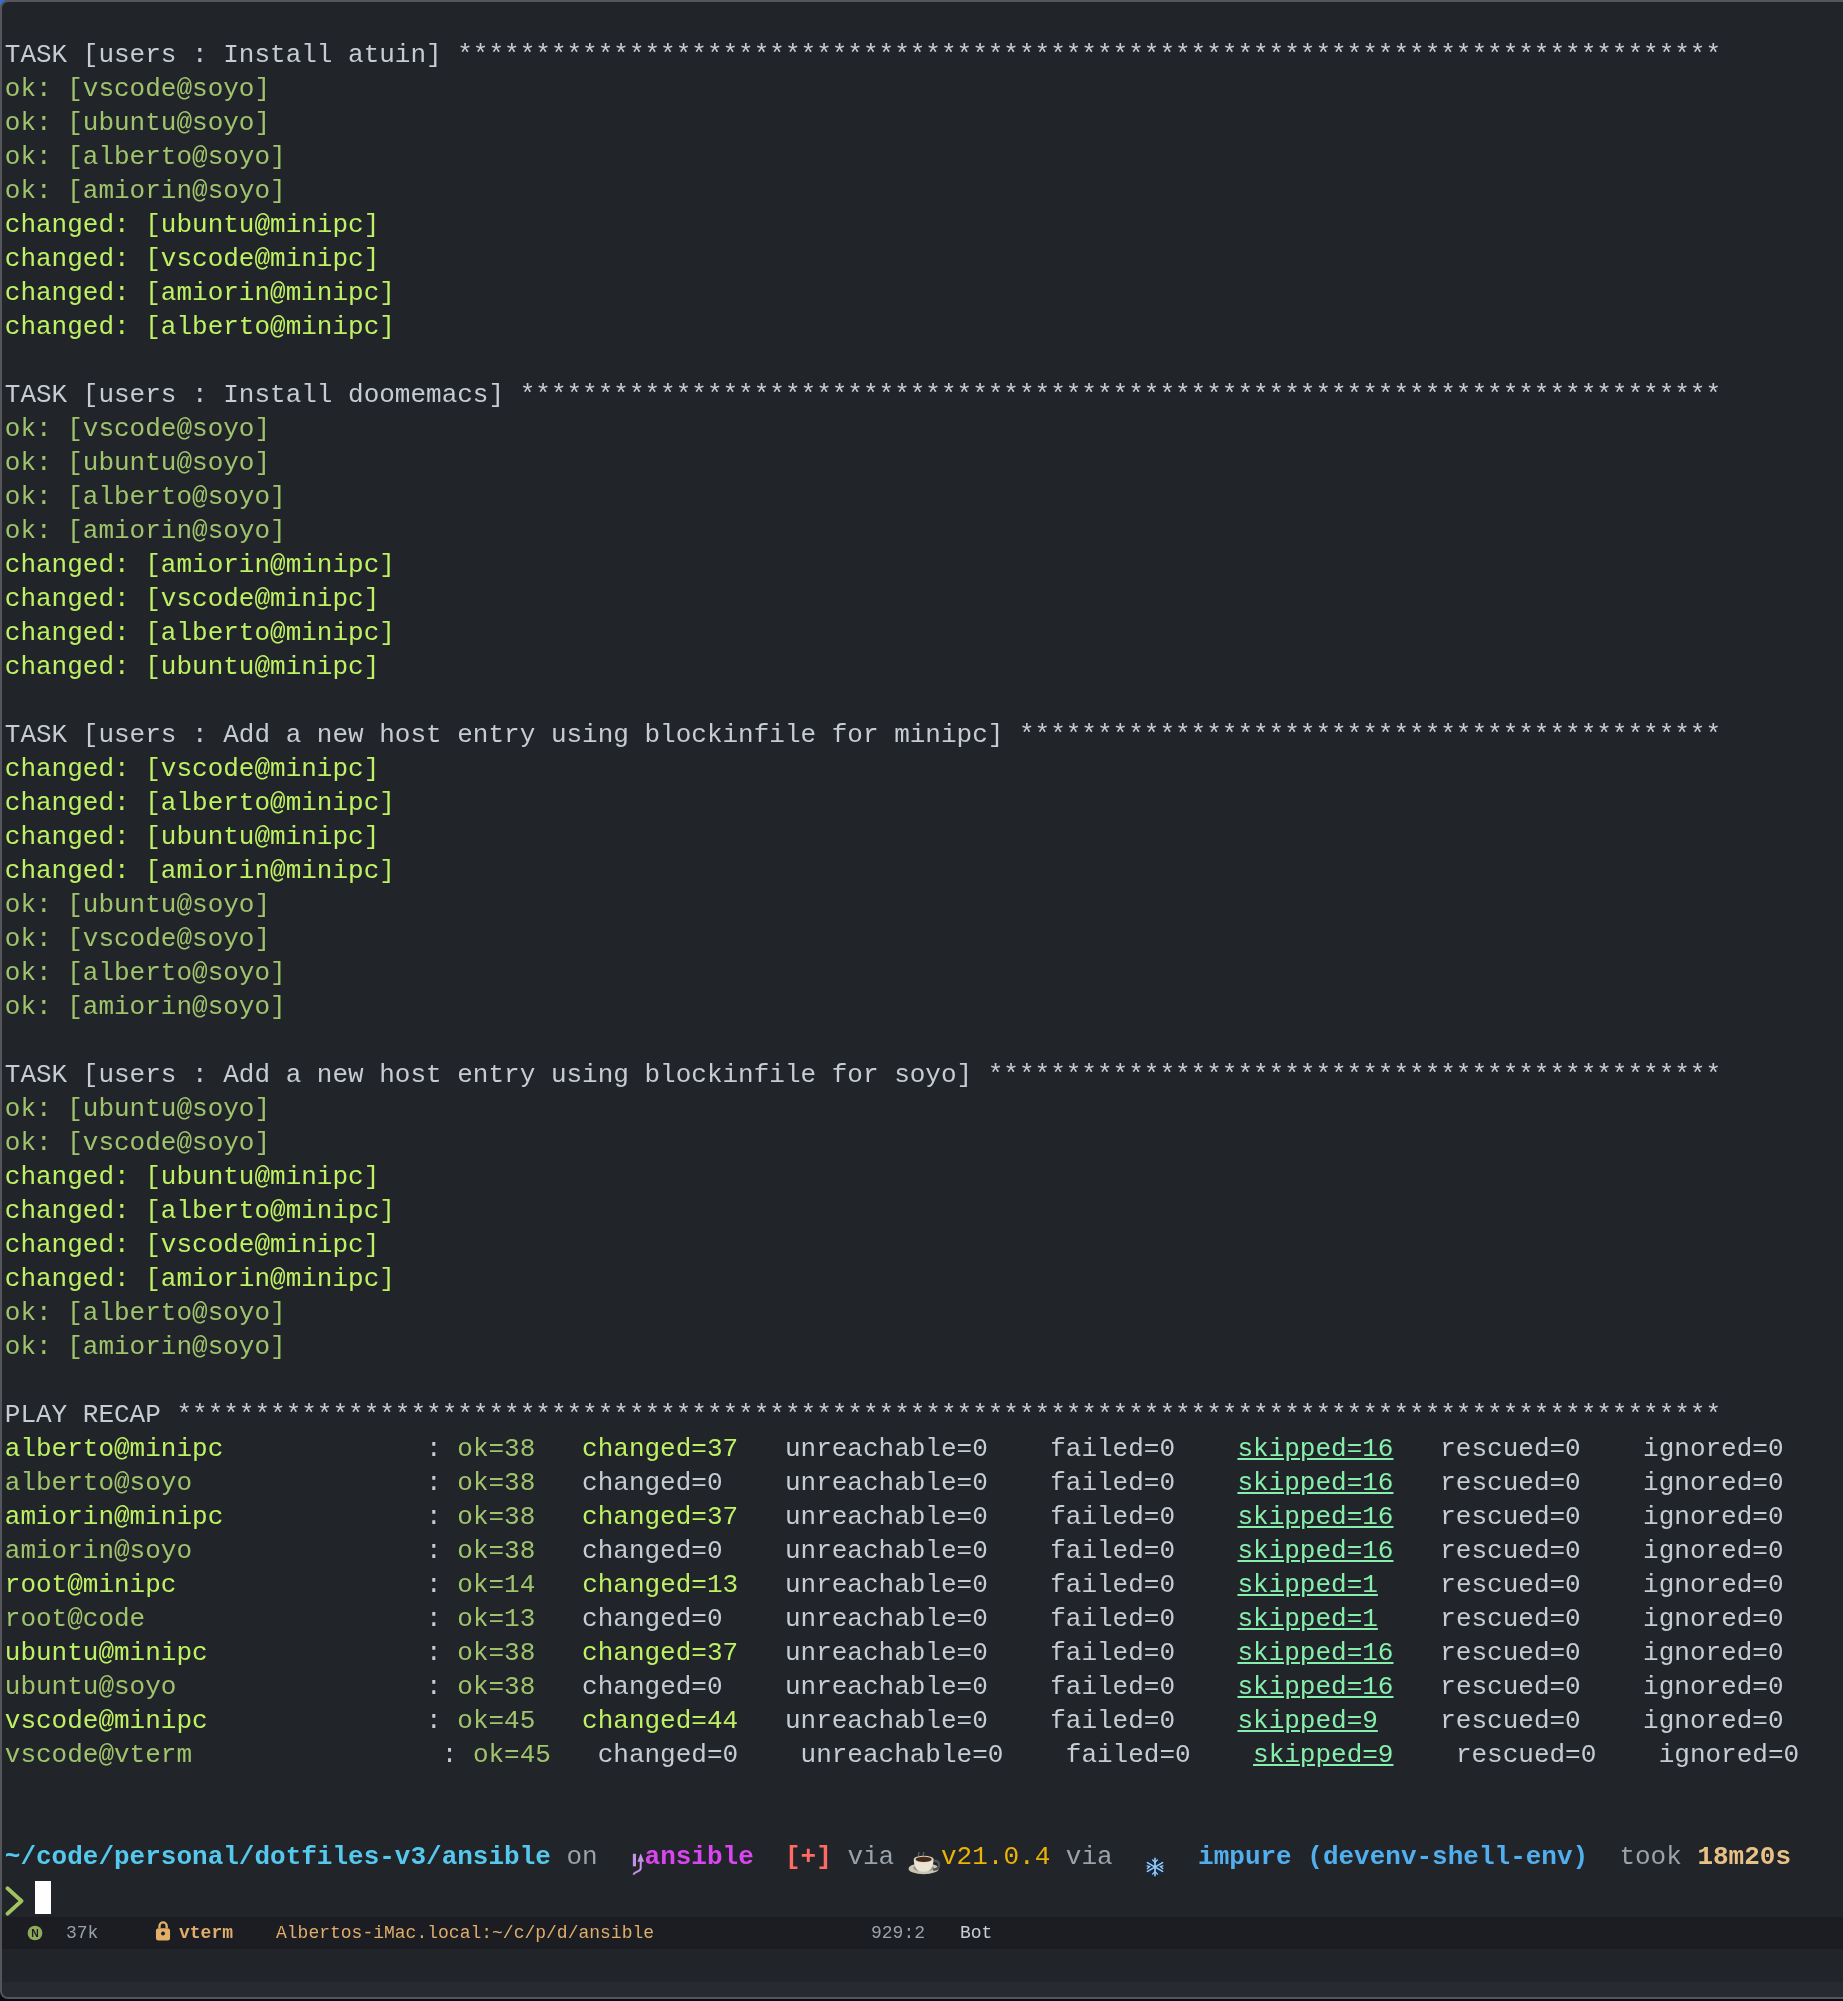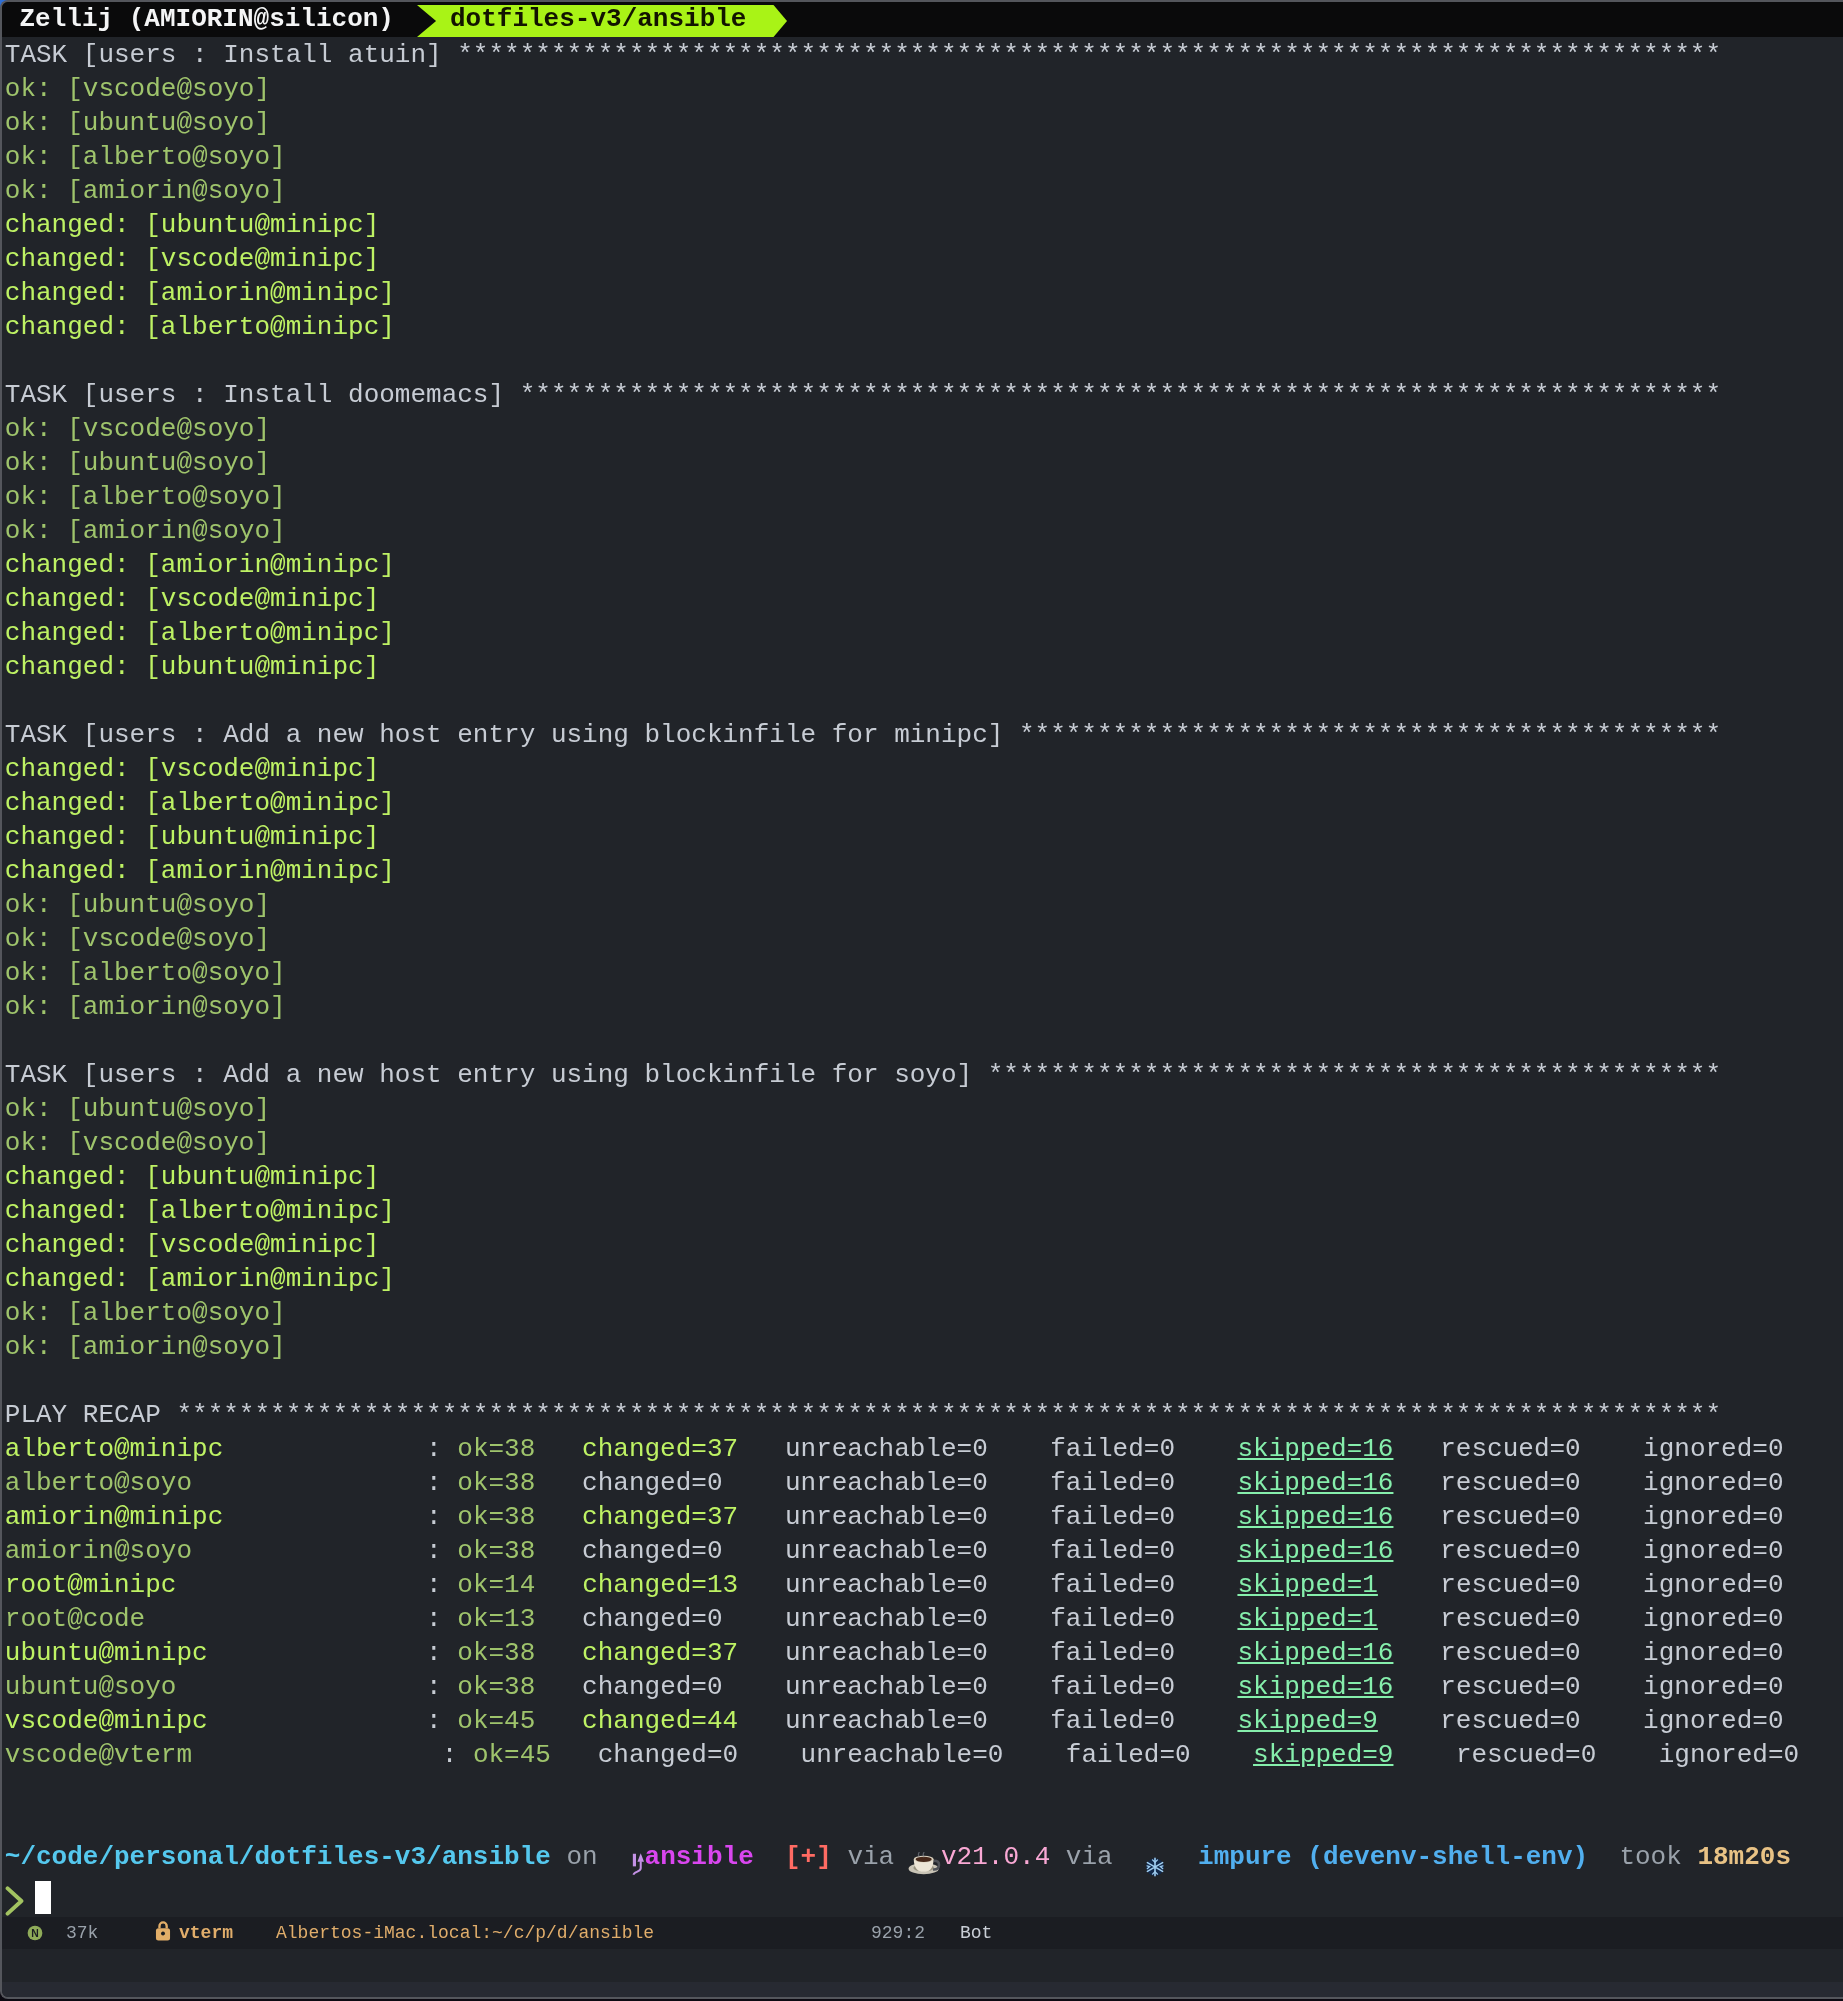--- a/index.html
+++ b/index.html
@@ -12,41 +12,33 @@
 pre.term { position:absolute; left:2.8px; top:36px; font-family:"Liberation Mono", monospace;
   font-size:26px; line-height:34px; color:#c7ccd4; white-space:pre; }
 pre.term i { font-style:normal; }
 i.g { color:#9fc46c; }
 i.y { color:#bef264; }
 i.c { color:#86efac;text-decoration:underline; }
 i.gr { color:#9aa2ab; }
 i.pb { color:#55c8ee; font-weight:bold; }
 i.pub { color:#d946ef; font-weight:bold; }
 i.rb { color:#ff6b63; font-weight:bold; }
-i.sa { color:#f9a8d4; }
+i.sa { color:#eab308; }
 i.bb { color:#51afef; font-weight:bold;margin-left:23px; }
 i.yb { color:#e8c285; font-weight:bold; }
 .ic { position:absolute; }
 #cursor { position:absolute; left:33px; top:1879px; width:15.5px; height:33px; background:#ffffff; }
 #modeline { position:absolute; left:0; top:1915px; width:100%; height:32px; background:#1b1d22; }
 #modeline .t { position:absolute; top:0; line-height:32px; font-family:"Liberation Mono", monospace; font-size:18px; }
 #mini { position:absolute; left:0; top:1980px; width:100%; height:16px; background:#272a32; }
 #bluedot { position:fixed; left:-11px; top:-8px; width:24px; height:20.6px; border-radius:50%; background:#2f6fd6; }
 </style></head>
 <body>
 <div id="bluedot"></div>
 <div id="win">
-  <div id="bar">
-    <span class="sess">Zellij (AMIORIN@silicon)</span>
-    <svg style="position:absolute;left:415px;top:2.8px" width="370" height="32" viewBox="0 0 466 40">
-<path d="M0 0 H449 L466 20 L449 40 H0 Z" fill="#a9f316"></path>
-<path d="M0 0 L24 20 L0 40 Z" fill="#0a0a0b"></path>
-</svg>
-    <span class="tabname">dotfiles-v3/ansible</span>
-  </div>
   <pre class="term">TASK [users : Install atuin] *********************************************************************************
 <i class="g">ok: [vscode@soyo]</i>
 <i class="g">ok: [ubuntu@soyo]</i>
 <i class="g">ok: [alberto@soyo]</i>
 <i class="g">ok: [amiorin@soyo]</i>
 <i class="y">changed: [ubuntu@minipc]</i>
 <i class="y">changed: [vscode@minipc]</i>
 <i class="y">changed: [amiorin@minipc]</i>
 <i class="y">changed: [alberto@minipc]</i>
 

